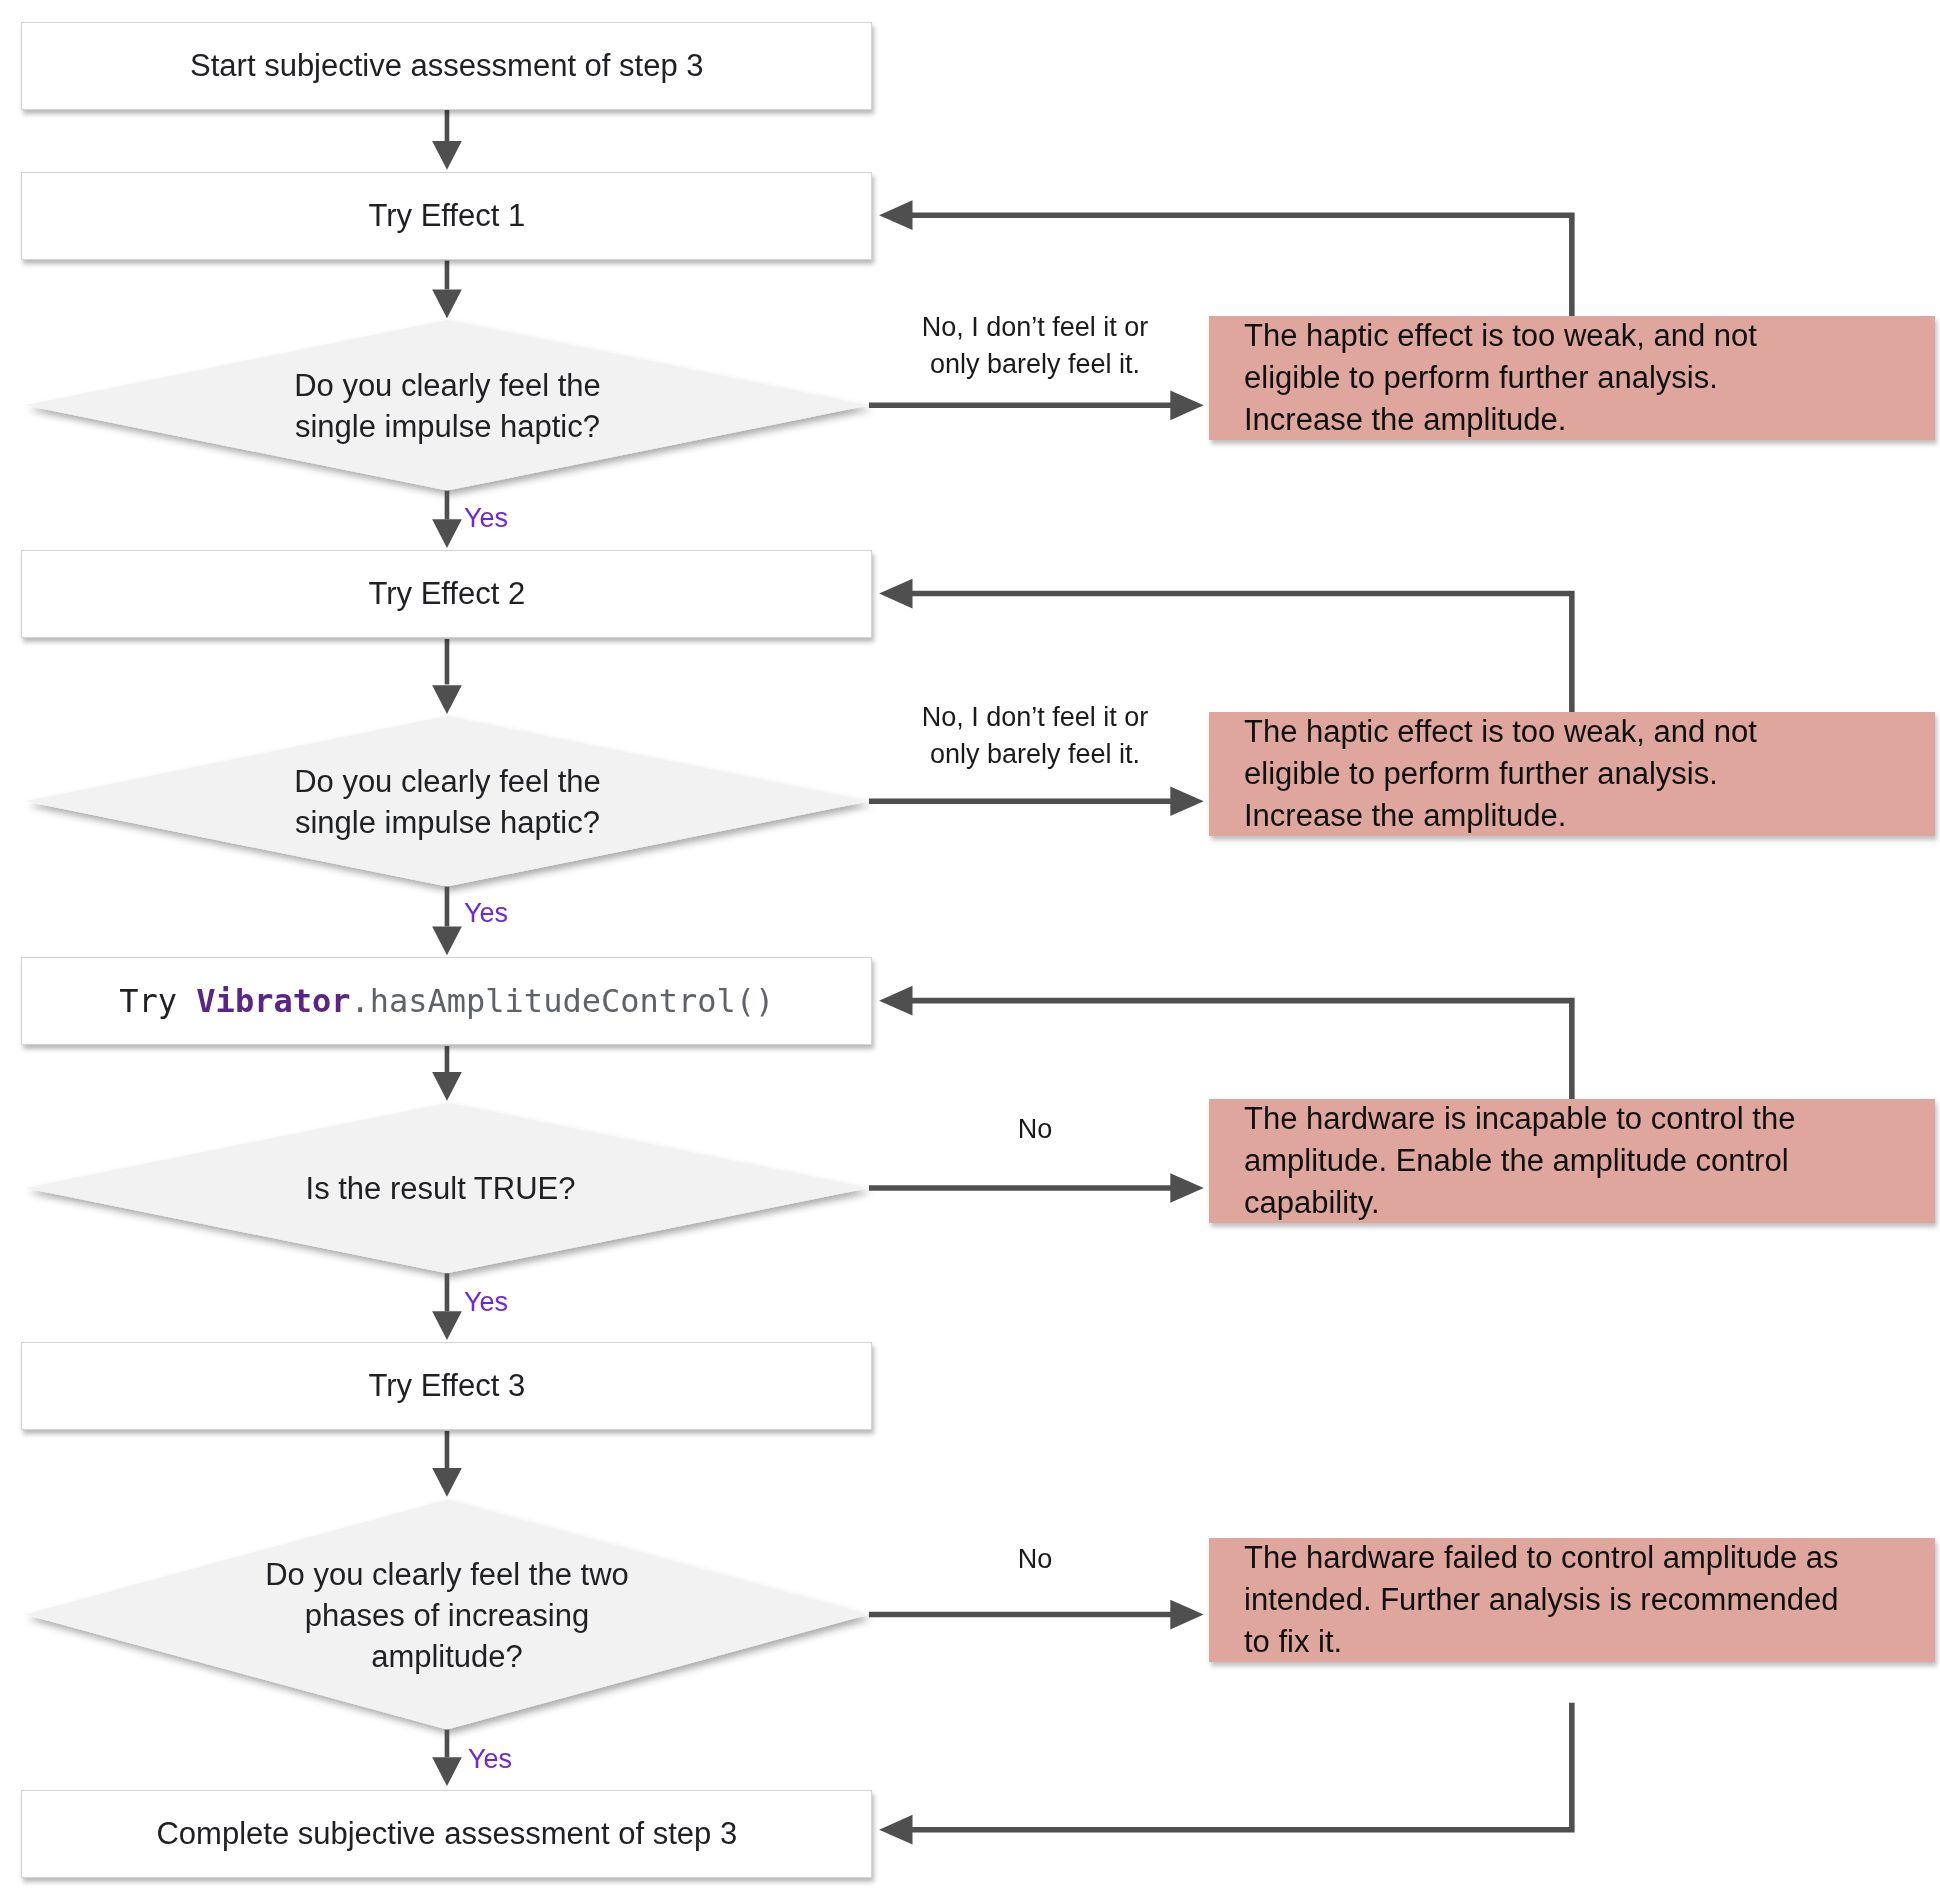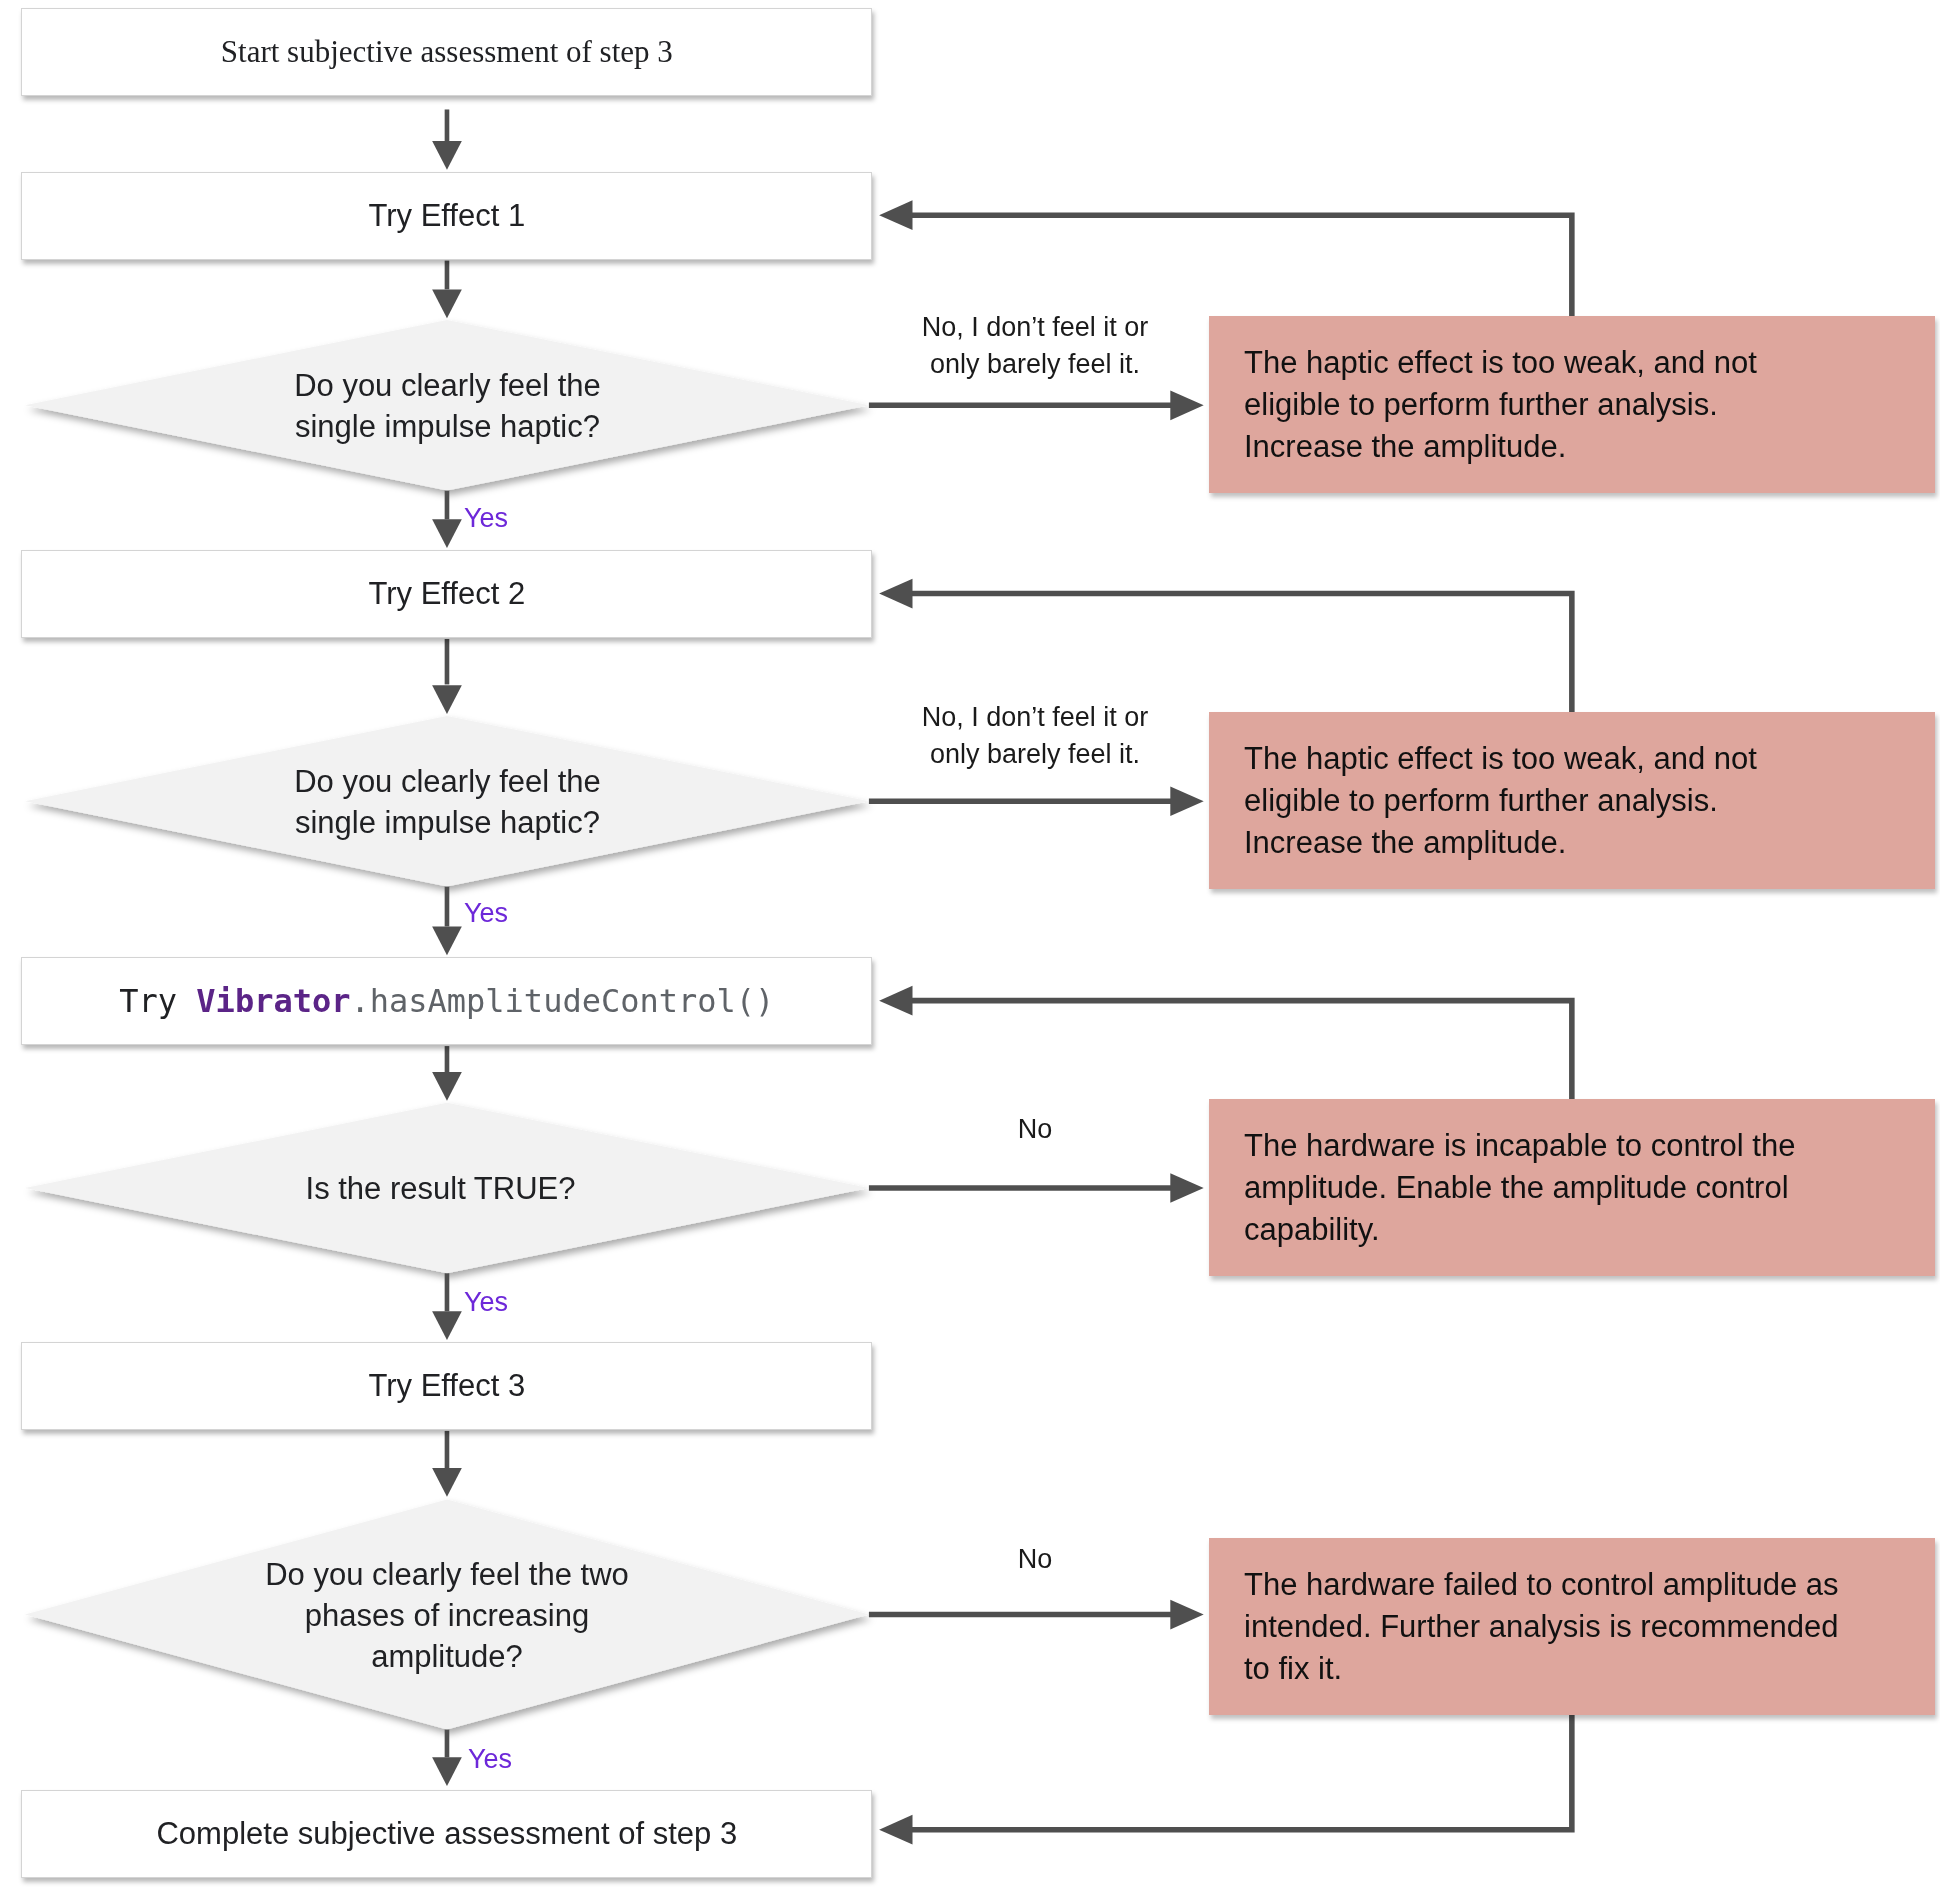--- a/index.html
+++ b/index.html
@@ -16,21 +16,21 @@
   .conn{stroke:var(--connector);fill:none;}
   .head{fill:var(--connector);stroke:none;}
   .diamond{fill:var(--diamond-fill);filter:url(#dshadow);}
   .box{
     position:absolute;left:21.3px;width:851px;height:88px;background:#ffffff;
     border:1.9px solid #d4d4d4;box-shadow:1.9px 3.7px 4.6px rgba(0,0,0,0.28);
     display:flex;align-items:center;justify-content:center;text-align:center;
     font-size:31px;white-space:pre-line;box-sizing:border-box;
   }
   .callout{
-    position:absolute;left:1209px;width:726px;height:177px;background:var(--callout-bg);
+    position:absolute;left:1209px;width:726px;height:124px;background:var(--callout-bg);
     box-shadow:1.9px 3.7px 4.6px rgba(0,0,0,0.25);
     display:flex;align-items:center;justify-content:flex-start;text-align:left;
     font-size:31px;line-height:42px;color:#111111;
     padding:0 16.7px 0 35px;box-sizing:border-box;white-space:pre-line;
   }
   .dlabel{
     position:absolute;display:flex;align-items:center;justify-content:center;
     text-align:center;font-size:31px;line-height:41px;white-space:pre-line;
   }
   .elabel{
@@ -110,21 +110,21 @@
       <polygon class="head" points="948,640 984,624 984,656"></polygon>
 
       <path class="conn" stroke-width="6" d="M1695,1185 V1079 H983"></path>
       <polygon class="head" points="948,1079 984,1063 984,1095"></polygon>
 
       <path class="conn" stroke-width="6" d="M1695,1836 V1973 H983"></path>
       <polygon class="head" points="948,1973 984,1957 984,1989"></polygon>
     </g>
   </svg>
 
-  <div class="box" style="top:8px;font-family:Liberation Serif, serif;">Start subjective assessment of step 3</div>
+  <div class="box" style="top:22px;">Start subjective assessment of step 3</div>
   <div class="box" style="top:172px;">Try Effect 1</div>
   <div class="box" style="top:550px;">Try Effect 2</div>
 
   <div class="box" style="top:957px;"><span class="code"><span>Try </span><span class="kw">Vibrator</span><span class="rest">.hasAmplitudeControl()</span></span></div>
 
   <div class="box" style="top:1342px;">Try Effect 3</div>
   <div class="box" style="top:1790px;">Complete subjective assessment of step 3</div>
 
   <div class="dlabel" style="left:169px;top:320px;width:557px;height:171px;">Do you clearly feel the
 single impulse haptic?</div>

